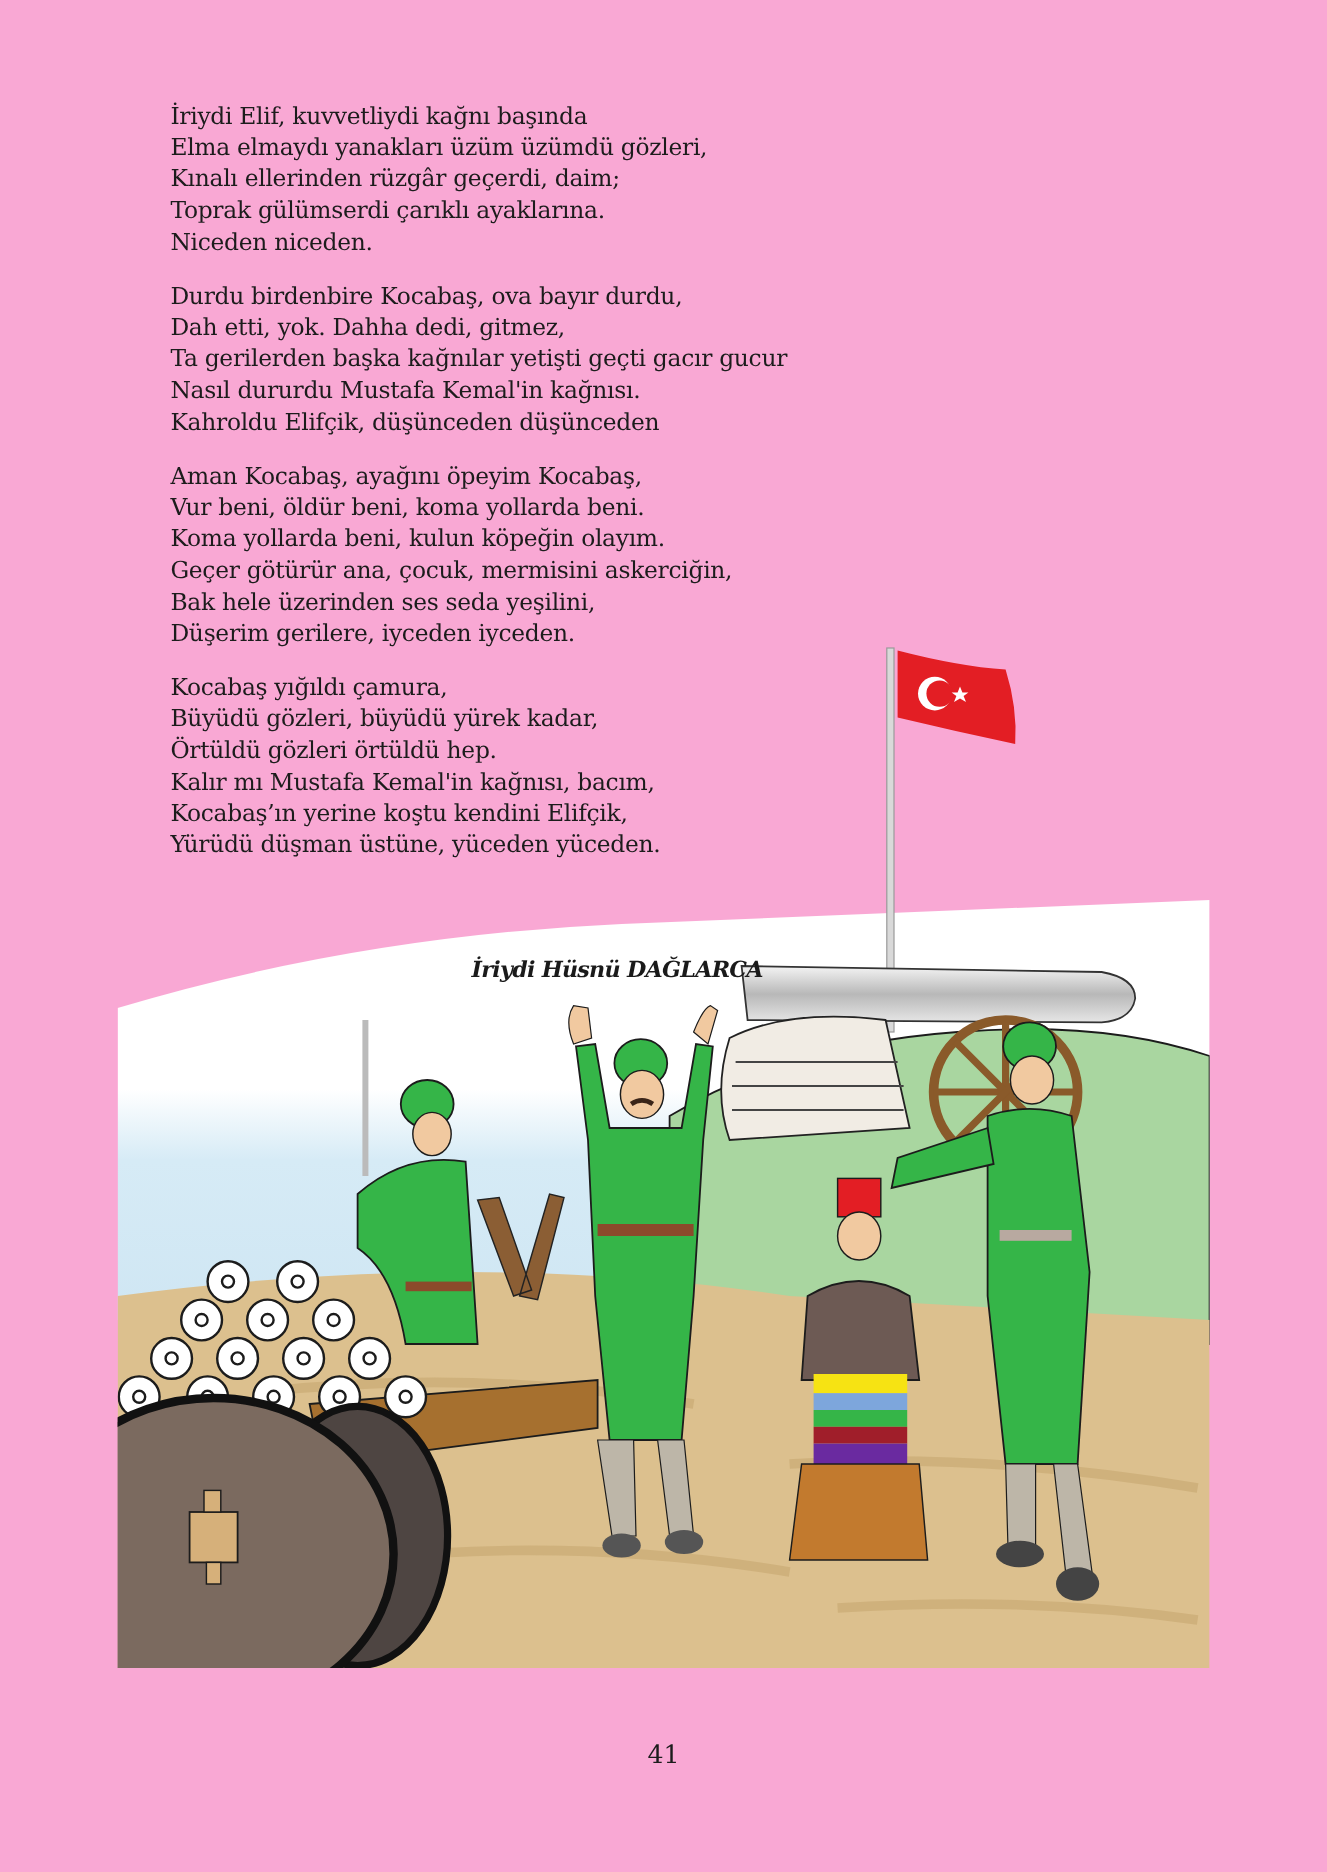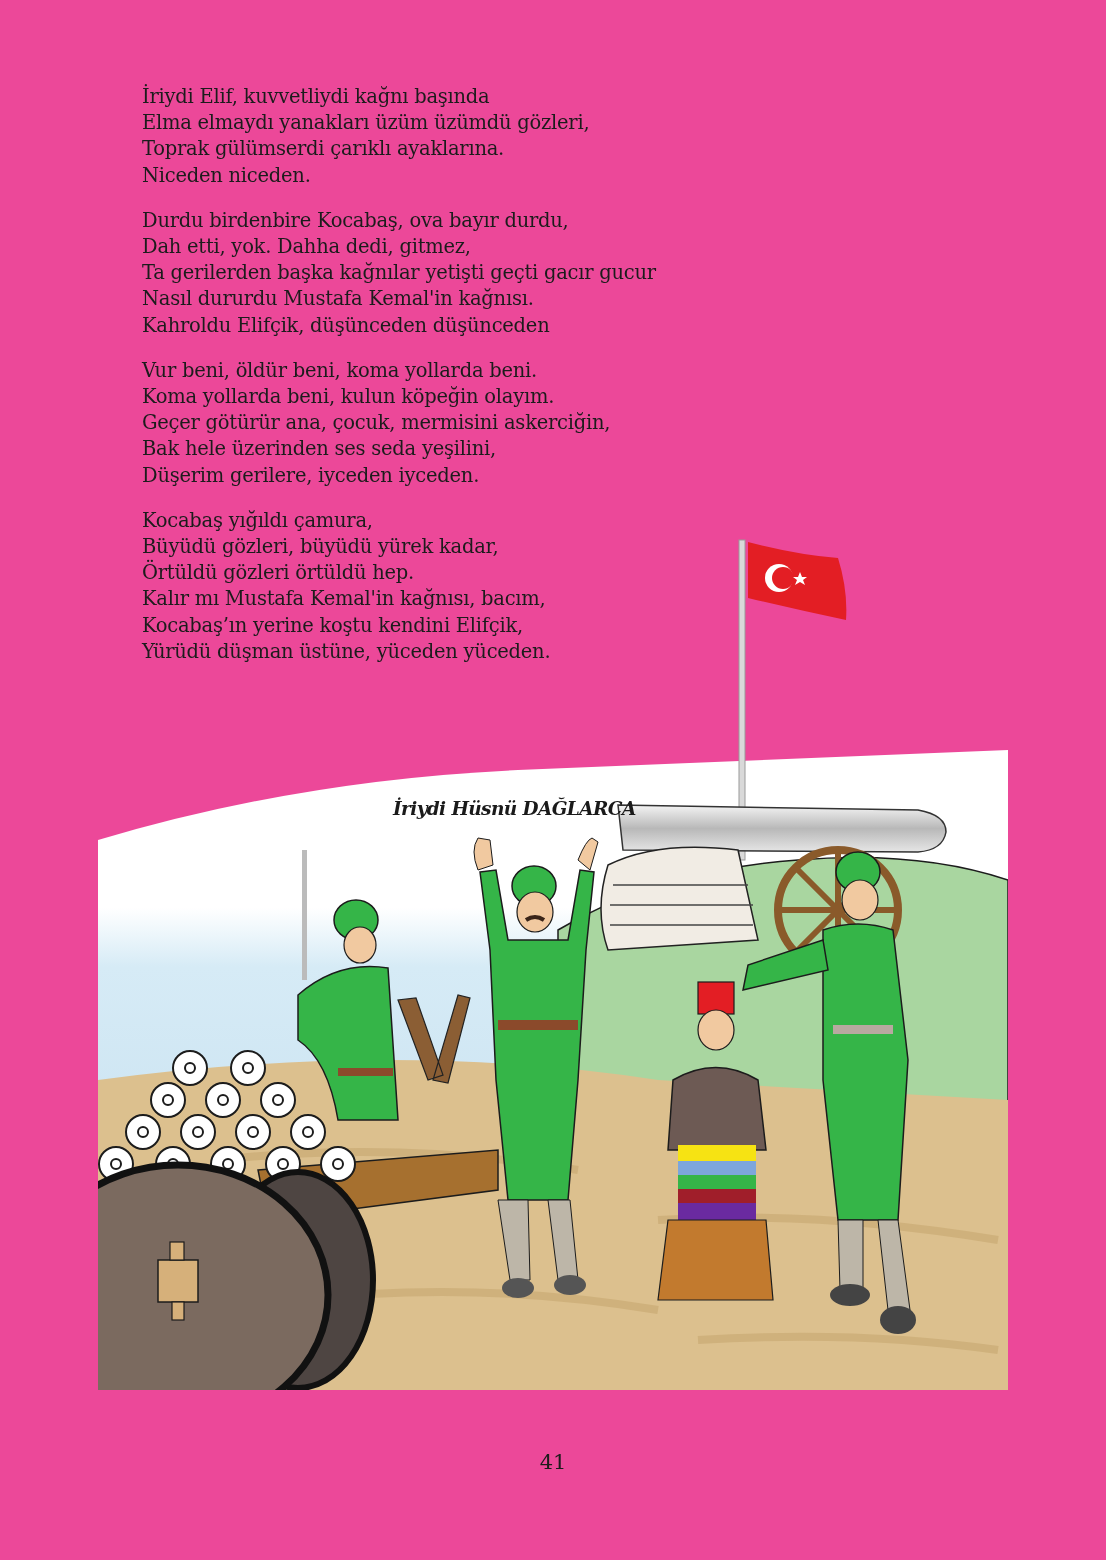--- a/index.html
+++ b/index.html
@@ -1,17 +1,17 @@
 <!DOCTYPE html>
 <html><head>
 <meta charset="utf-8">
 <style>
   html, body { margin: 0; padding: 0; background: #ffffff; }
   body { width: 1106px; height: 1560px; position: relative; overflow: hidden; }
-  .page { position: absolute; left: 0; top: 0; width: 1106px; height: 1560px; background: #ec4899; }
+  .page { position: absolute; left: 0; top: 0; width: 1106px; height: 1560px; background: #f9a8d4; }
   .poem {
     position: absolute; left: 142px; top: 84px; width: 600px;
     font-family: "DejaVu Serif", "Liberation Serif", serif;
     font-size: 19.5px; color: #1c1c1c; line-height: 26.2px;
     letter-spacing: -0.25px;
   }
   .stanza { margin: 0 0 19px 0; }
   .line { display: block; white-space: nowrap; }
   .author {
     position: absolute; left: 393px; top: 798px;
@@ -164,31 +164,33 @@
       <rect x="60" y="740" width="40" height="42" fill="#d6b07a" stroke="#1c1c1c" stroke-width="1.5"></rect>
       <rect x="72" y="722" width="14" height="18" fill="#d6b07a" stroke="#1c1c1c" stroke-width="1.2"></rect>
       <rect x="74" y="782" width="12" height="18" fill="#d6b07a" stroke="#1c1c1c" stroke-width="1.2"></rect>
     </g>
   </svg>
 
   <div class="poem">
     <div class="stanza">
       <span class="line">İriydi Elif, kuvvetliydi kağnı başında</span>
       <span class="line">Elma elmaydı yanakları üzüm üzümdü gözleri,</span>
+      <span class="line">Kınalı ellerinden rüzgâr geçerdi, daim;</span>
       <span class="line">Toprak gülümserdi çarıklı ayaklarına.</span>
       <span class="line">Niceden niceden.</span>
     </div>
     <div class="stanza">
       <span class="line">Durdu birdenbire Kocabaş, ova bayır durdu,</span>
       <span class="line">Dah etti, yok. Dahha dedi, gitmez,</span>
       <span class="line">Ta gerilerden başka kağnılar yetişti geçti gacır gucur</span>
       <span class="line">Nasıl dururdu Mustafa Kemal'in kağnısı.</span>
       <span class="line">Kahroldu Elifçik, düşünceden düşünceden</span>
     </div>
     <div class="stanza">
+      <span class="line">Aman Kocabaş, ayağını öpeyim Kocabaş,</span>
       <span class="line">Vur beni, öldür beni, koma yollarda beni.</span>
       <span class="line">Koma yollarda beni, kulun köpeğin olayım.</span>
       <span class="line">Geçer götürür ana, çocuk, mermisini askerciğin,</span>
       <span class="line">Bak hele üzerinden ses seda yeşilini,</span>
       <span class="line">Düşerim gerilere, iyceden iyceden.</span>
     </div>
     <div class="stanza">
       <span class="line">Kocabaş yığıldı çamura,</span>
       <span class="line">Büyüdü gözleri, büyüdü yürek kadar,</span>
       <span class="line">Örtüldü gözleri örtüldü hep.</span>

